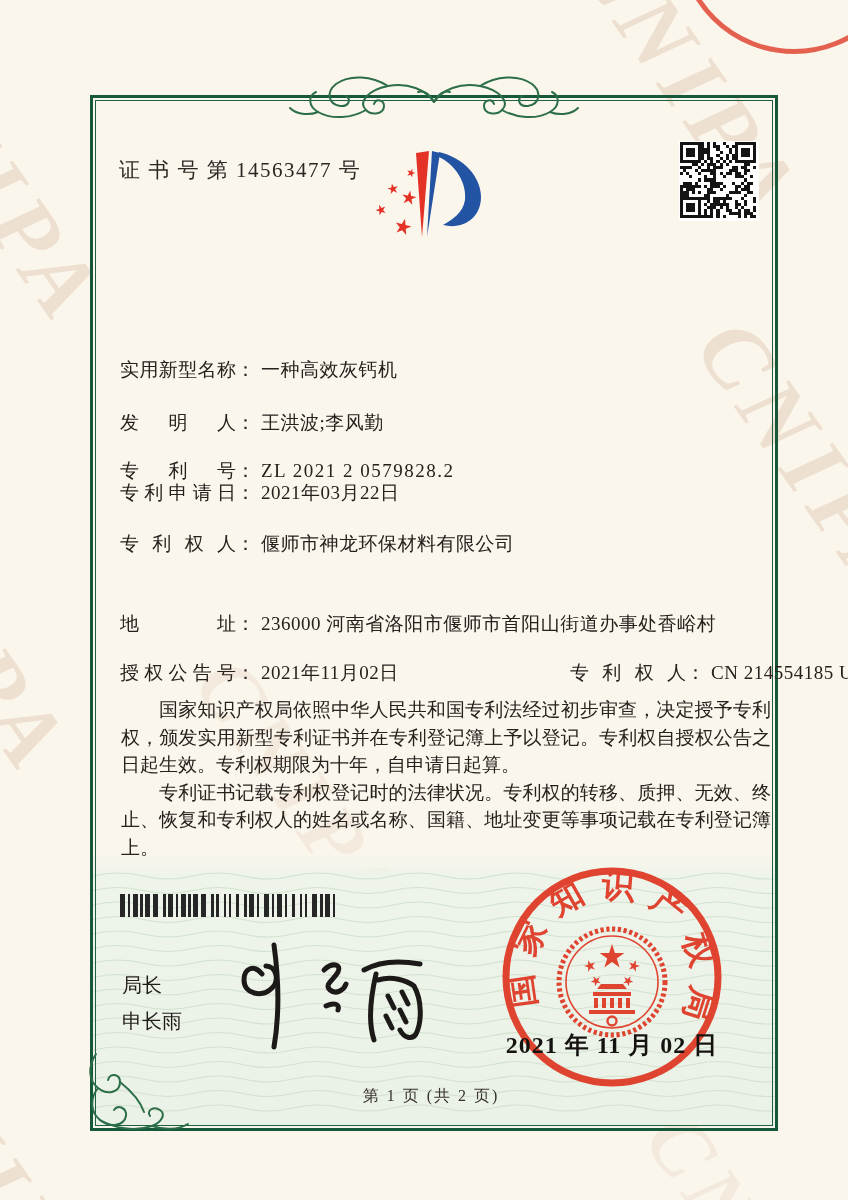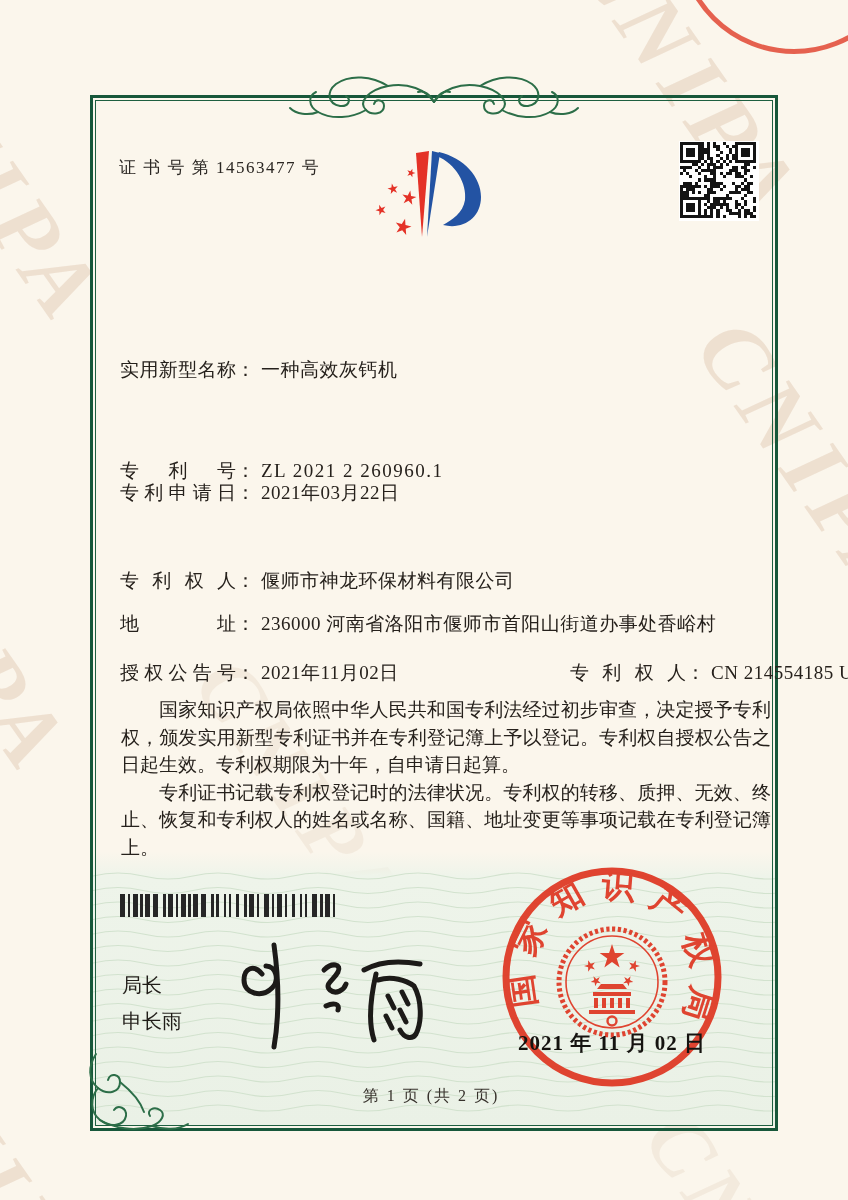--- a/index.html
+++ b/index.html
@@ -21,21 +21,21 @@
 
   
   .band{position:absolute;left:93px;top:852px;width:682px;height:274px;z-index:2;
         background:linear-gradient(180deg,rgba(238,244,234,0) 0%,#eef4ea 9%,#eaf1e6 100%);}
   .band svg{position:absolute;left:0;top:18px;}
 
   
   .orn{position:absolute;z-index:4;}
 
   
-  .cert-no{position:absolute;left:119px;top:156px;font-size:17px;color:#2a2622;letter-spacing:1.5px;z-index:5;}
+  .cert-no{position:absolute;left:119px;top:156px;font-size:21px;color:#2a2622;letter-spacing:1.5px;z-index:5;}
   .logo{position:absolute;left:366px;top:144px;z-index:5;}
   .qr-box{position:absolute;left:679px;top:141px;width:78px;height:78px;background:#fff;z-index:5;padding:1px;}
   .title{position:absolute;left:90px;top:250px;width:682px;text-align:center;font-size:39px;font-weight:bold;
          color:#1f1b17;letter-spacing:10px;z-index:5;}
 
   
   .frow{position:absolute;left:120px;font-size:19px;color:#26211c;z-index:5;white-space:nowrap;}
   .flabel{display:inline-block;width:116px;text-align:justify;text-align-last:justify;vertical-align:bottom;}
   .fvalue{margin-left:6px;letter-spacing:.5px;}
   .grant-right{position:absolute;left:450px;top:0;}
@@ -50,21 +50,21 @@
   .barcode div{height:100%;}
 
   
   .sig-title{position:absolute;left:122px;top:972px;font-size:20px;color:#211d19;z-index:6;font-family:"Liberation Sans",sans-serif;}
   .sig-name{position:absolute;left:122px;top:1008px;font-size:20px;color:#211d19;z-index:6;font-family:"Liberation Sans",sans-serif;}
   .sig-script{position:absolute;left:228px;top:940px;z-index:6;}
 
   
   .seal{position:absolute;left:497px;top:862px;width:230px;height:230px;z-index:5;opacity:.93;}
   .seal-date{position:absolute;left:612px;top:1029px;transform:translateX(-50%);white-space:nowrap;
-             font-size:21px;font-weight:600;color:#151310;letter-spacing:1px;z-index:7;}
+             font-size:24px;font-weight:600;color:#151310;letter-spacing:1px;z-index:7;}
 
   
   .page-info{position:absolute;left:90px;top:1086px;width:682px;text-align:center;font-size:16px;
              color:#37322c;letter-spacing:2px;z-index:5;}
   .note-box{position:absolute;left:446px;top:1140px;transform:translateX(-50%);background:#fefdfa;
             padding:7px 26px;font-size:17px;color:#26211c;letter-spacing:3px;z-index:5;white-space:nowrap;}
 </style>
 </head>
 <body>
 
@@ -467,27 +467,30 @@
         <rect x="21" y="24" width="1" height="1" fill="#141414"></rect>
         <rect x="23" y="24" width="1" height="1" fill="#141414"></rect>
         <rect x="24" y="24" width="1" height="1" fill="#141414"></rect>
       </svg>
   </div>
 
 
   <div class="frow" style="top:357px;">
     <span class="flabel">实用新型名称</span><span>：</span><span class="fvalue">一种高效灰钙机</span>
   </div>
+  <div class="frow" style="top:410px;">
+    <span class="flabel">发明人</span><span>：</span><span class="fvalue">王洪波;李风勤</span>
+  </div>
   <div class="frow" style="top:458px;">
-    <span class="flabel">专利号</span><span>：</span><span class="fvalue" style="letter-spacing:1.5px;">ZL 2021 2 260960.1</span>
+    <span class="flabel">专利号</span><span>：</span><span class="fvalue" style="letter-spacing:1.5px;">ZL 2021 2 0579828.2</span>
   </div>
   <div class="frow" style="top:480px;">
     <span class="flabel">专利申请日</span><span>：</span><span class="fvalue">2021年03月22日</span>
   </div>
-  <div class="frow" style="top:568px;">
+  <div class="frow" style="top:531px;">
     <span class="flabel">专利权人</span><span>：</span><span class="fvalue">偃师市神龙环保材料有限公司</span>
   </div>
   <div class="frow" style="top:611px;">
     <span class="flabel">地址</span><span>：</span><span class="fvalue">236000 河南省洛阳市偃师市首阳山街道办事处香峪村</span>
   </div>
   <div class="frow" style="top:660px;width:648px;">
     <span>
       <span class="flabel">授权公告号</span><span>：</span><span class="fvalue">2021年11月02日</span>
     </span>
     <span class="grant-right">

